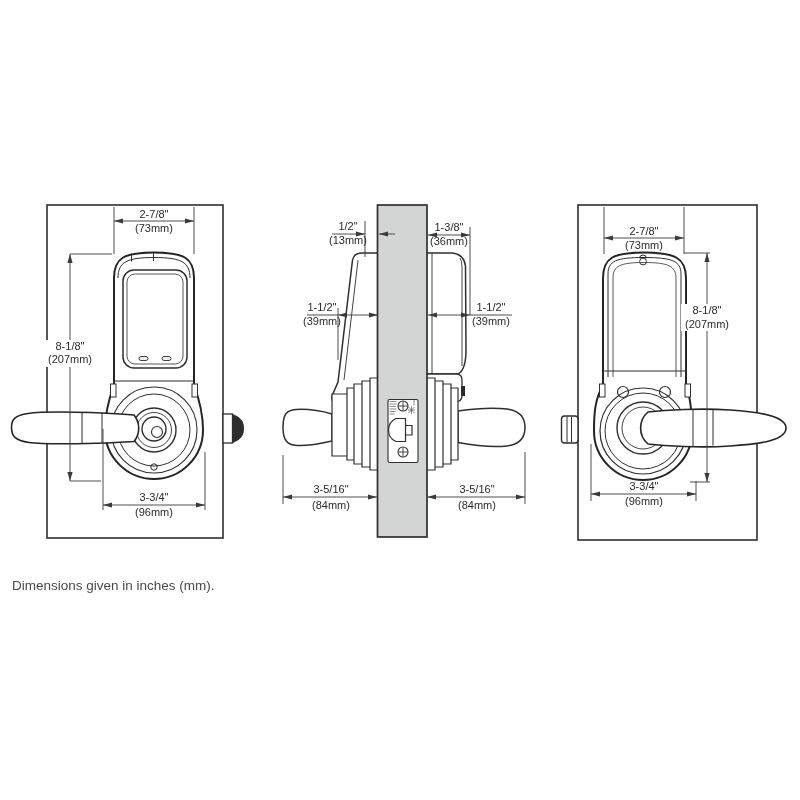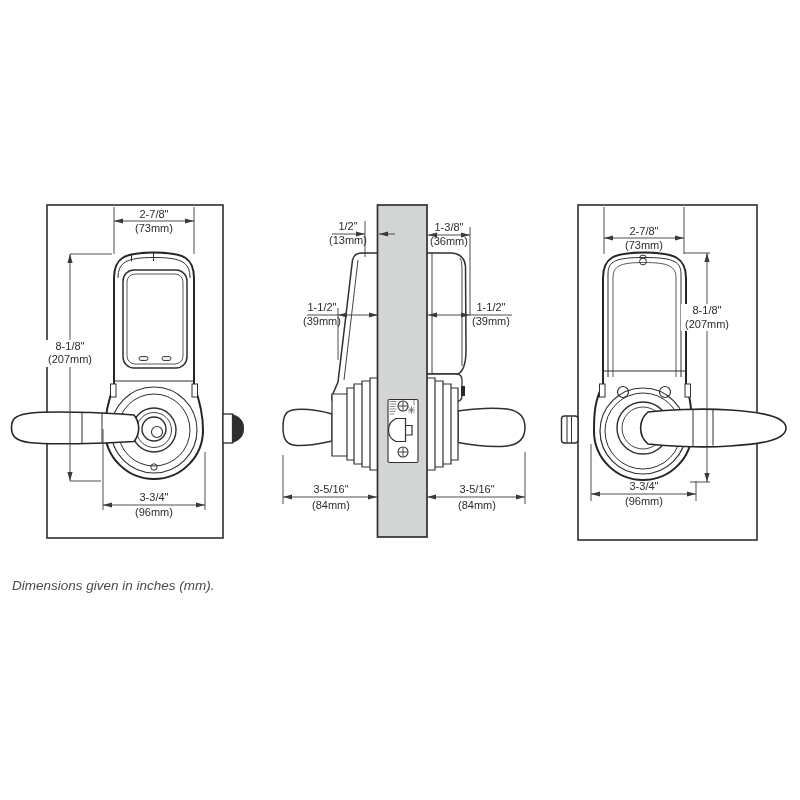--- a/index.html
+++ b/index.html
@@ -1,20 +1,20 @@
 <!DOCTYPE html>
 <html><head>
 <meta charset="utf-8">
 <style>
   html,body{margin:0;padding:0;background:#ffffff;}
   .page{position:relative;width:800px;height:800px;background:#ffffff;overflow:hidden;
         font-family:"Liberation Sans",sans-serif;}
   svg{position:absolute;left:0;top:0;}
   svg text{font-family:"Liberation Sans",sans-serif;font-size:11px;fill:#2b2b2b;text-anchor:middle;}
-  .note{position:absolute;left:12px;top:578px;font-size:13.5px;color:#4a4a4a;font-style:italic;}
+  .note{position:absolute;left:12px;top:578px;font-size:13.5px;color:#4a4a4a;}
   .ln{stroke:#2f2f2f;fill:none;}
   .dim{stroke:#3a3a3a;stroke-width:0.9;fill:none;}
   .fillw{fill:#ffffff;}
 </style>
 </head>
 <body>
 
 <div class="page">
 
 <svg width="800" height="620" viewBox="0 0 800 620">

